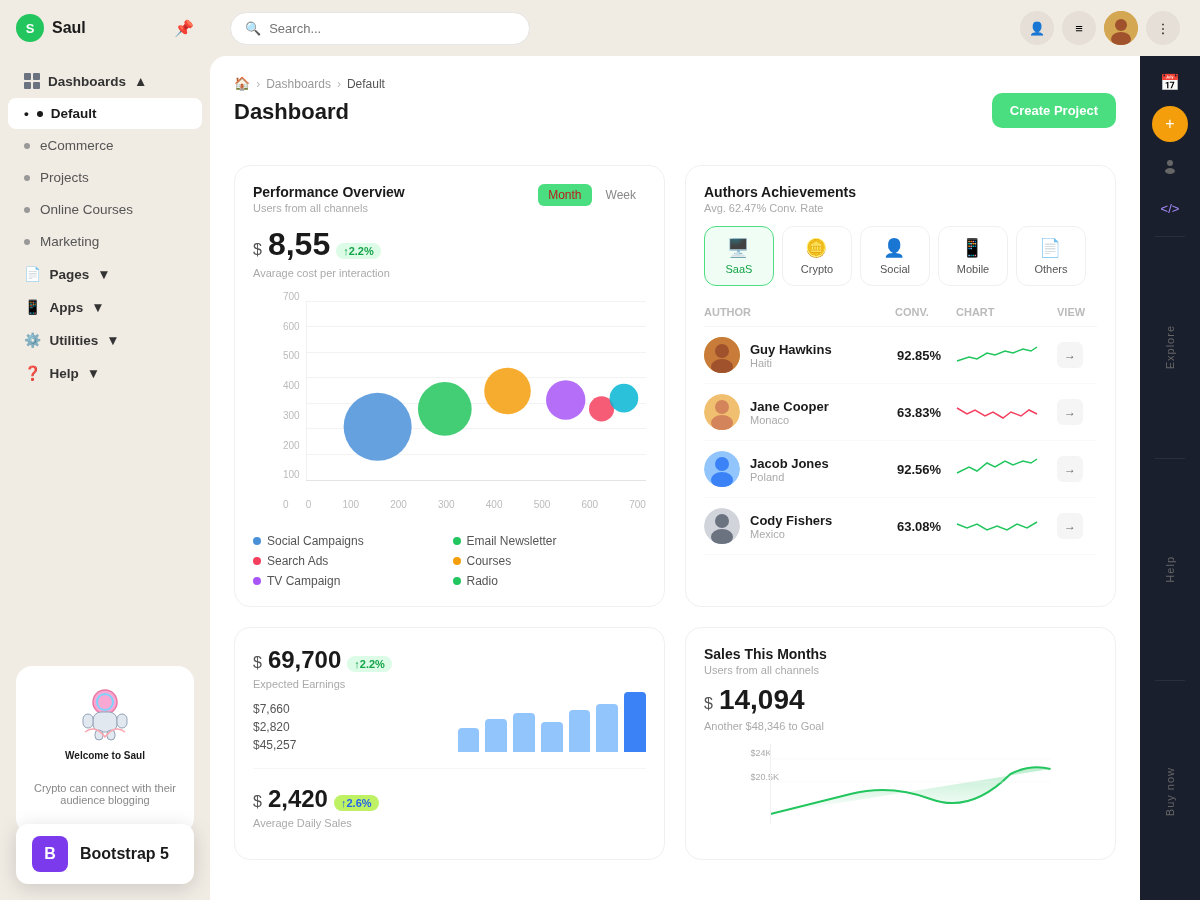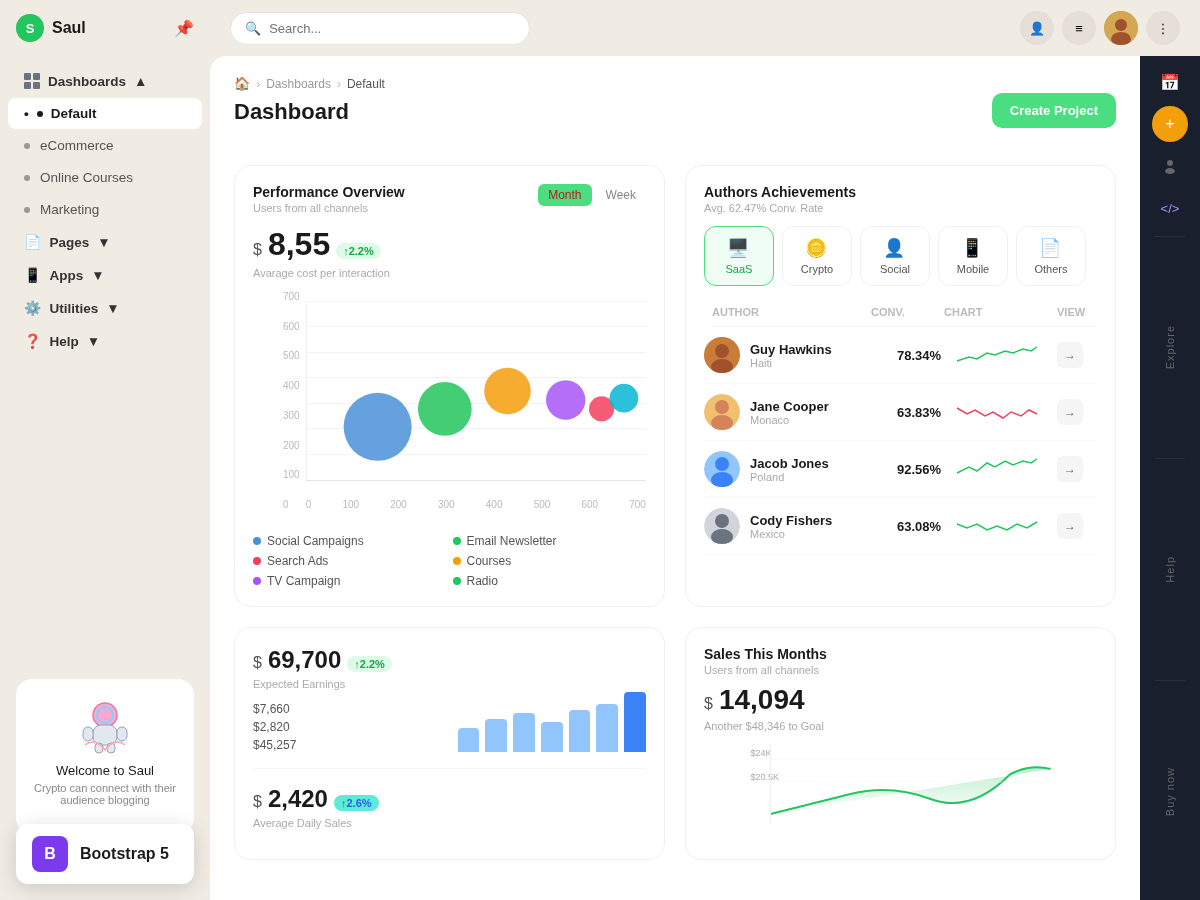--- a/index.html
+++ b/index.html
@@ -14,21 +14,21 @@
     .sidebar-nav { flex: 1; padding: 8px 0; overflow-y: auto; }
     .nav-item { display: flex; align-items: center; padding: 8px 16px; cursor: pointer; border-radius: 8px; margin: 1px 8px; font-size: 13.5px; color: #555; gap: 8px; }
     .nav-item.active { background: white; color: #1a1a1a; font-weight: 600; }
     .nav-item.active::before { content: '•'; color: #1a1a1a; }
     .nav-dot { width: 6px; height: 6px; border-radius: 50%; background: #999; margin-right: 2px; flex-shrink: 0; }
     .nav-group-header { display: flex; align-items: center; padding: 8px 16px; cursor: pointer; border-radius: 8px; margin: 1px 8px; font-size: 13.5px; font-weight: 600; color: #333; gap: 8px; }
     .nav-grid-icon { width: 16px; height: 16px; display: grid; grid-template-columns: 1fr 1fr; gap: 2px; }
     .nav-grid-icon span { background: #6b7280; border-radius: 1px; }
     .sidebar-footer { padding: 16px; }
     .welcome-card { background: white; border-radius: 16px; padding: 16px; text-align: center; }
-    .welcome-card h4 { font-size: 13px; font-weight: 400; color: #1a1a1a; margin-bottom: 4px; }
+    .welcome-card h4 { font-size: 10px; font-weight: 700; color: #1a1a1a; margin-bottom: 21px; }
     .welcome-card p { font-size: 11px; color: #888; margin-bottom: 12px; }
     .astronaut-img { width: 80px; height: 60px; margin: 0 auto 8px; }
 
     
     .main { flex: 1; display: flex; flex-direction: column; overflow: hidden; }
 
     
     .topbar { background: #f0ebe3; padding: 10px 20px; display: flex; align-items: center; gap: 12px; border-bottom: none; height: 56px; }
     .search-box { flex: 1; max-width: 300px; background: white; border-radius: 20px; padding: 8px 14px; display: flex; align-items: center; gap: 8px; border: 1px solid #e5e5e5; }
     .search-box input { border: none; outline: none; font-size: 13px; color: #555; background: transparent; width: 100%; }
@@ -54,37 +54,37 @@
     .card-subtitle { font-size: 11px; color: #aaa; margin-top: 2px; }
     .period-tabs { display: flex; gap: 4px; }
     .period-tab { padding: 4px 10px; border-radius: 6px; font-size: 12px; cursor: pointer; border: none; background: transparent; color: #888; }
     .period-tab.active { background: #4ade80; color: #b91c1c; text-align: center; }
 
     
     .big-metric { display: flex; align-items: baseline; gap: 6px; margin-bottom: 4px; }
     .big-metric .currency { font-size: 16px; font-weight: 400; color: #555; }
     .big-metric .value { font-size: 32px; font-weight: 700; color: #1a1a1a; }
     .badge-green { background: #dcfce7; color: #16a34a; font-size: 11px; padding: 2px 7px; border-radius: 20px; font-weight: 600; }
-    .badge-blue { background: #5eead4; color: #2563eb; font-size: 11px; padding: 2px 7px; border-radius: 20px; font-weight: 600; }
+    .badge-blue { background: #bef264; color: #2563eb; font-size: 11px; padding: 2px 7px; border-radius: 20px; font-weight: 600; }
     .metric-label { font-size: 11px; color: #aaa; margin-bottom: 12px; }
 
     
     .legend { display: grid; grid-template-columns: 1fr 1fr; gap: 6px; margin-top: 24px; }
     .legend-item { display: flex; align-items: center; gap: 6px; font-size: 12px; color: #555; }
     .legend-dot { width: 8px; height: 8px; border-radius: 50%; flex-shrink: 0; }
 
     
     .author-tabs { display: flex; gap: 8px; margin-bottom: 16px; flex-wrap: wrap; }
     .author-tab { display: flex; flex-direction: column; align-items: center; padding: 10px 14px; border-radius: 12px; cursor: pointer; border: 1px solid #f0f0f0; min-width: 70px; }
     .author-tab.active { border-color: #4ade80; background: #f0fdf4; }
     .author-tab-icon { font-size: 18px; margin-bottom: 4px; color: #666; }
     .author-tab-label { font-size: 11px; color: #555; font-weight: 500; }
     .author-tab.active .author-tab-label { color: #16a34a; }
     .author-table { width: 100%; }
-    .author-table-header { display: grid; grid-template-columns: 1fr 60px 100px 40px; gap: 13px; padding: 4px 0 8px; border-bottom: 1px solid #f5f5f5; font-size: 11px; color: #bbb; font-weight: 600; text-transform: uppercase; margin-left: 8px; }
+    .author-table-header { display: grid; grid-template-columns: 1fr 60px 100px 40px; gap: 1px; padding: 4px 0 8px; border-bottom: 1px solid #f5f5f5; font-size: 11px; color: #bbb; font-weight: 600; text-transform: uppercase; }
     .author-row { display: grid; grid-template-columns: 1fr 60px 100px 40px; padding: 10px 0; border-bottom: 1px solid #f9f9f9; align-items: center; }
     .author-info { display: flex; align-items: center; gap: 10px; }
     .author-avatar { width: 36px; height: 36px; border-radius: 50%; flex-shrink: 0; overflow: hidden; }
     .author-name { font-size: 13px; font-weight: 600; color: #1a1a1a; }
     .author-country { font-size: 11px; color: #aaa; }
     .author-conv { font-size: 13px; font-weight: 600; color: #1a1a1a; }
     .view-btn { width: 26px; height: 26px; background: #f5f5f5; border-radius: 6px; display: flex; align-items: center; justify-content: center; cursor: pointer; font-size: 12px; border: none; color: #666; }
 
     
     .right-panel { width: 60px; background: #1a1f2e; display: flex; flex-direction: column; align-items: center; padding: 8px 0; gap: 6px; }
@@ -131,20 +131,24 @@
       <span>Dashboards</span>
       <span class="chevron">▲</span>
     </div>
     <div class="nav-item active">
       <span style="width:6px;height:6px;border-radius:50%;background:#1a1a1a;flex-shrink:0"></span>
       <span>Default</span>
     </div>
     <div class="nav-item">
       <span class="nav-dot"></span>
       <span>eCommerce</span>
+    </div>
+    <div class="nav-item">
+      <span class="nav-dot"></span>
+      <span>Projects</span>
     </div>
     <div class="nav-item">
       <span class="nav-dot"></span>
       <span>Online Courses</span>
     </div>
     <div class="nav-item">
       <span class="nav-dot"></span>
       <span>Marketing</span>
     </div>
 
@@ -380,21 +384,21 @@
                       <circle cx="18" cy="18" r="18" fill="#c97b3a"></circle>
                       <circle cx="18" cy="14" r="7" fill="#a0522d"></circle>
                       <ellipse cx="18" cy="30" rx="11" ry="8" fill="#a0522d"></ellipse>
                     </svg>
                 </div>
                 <div>
                   <div class="author-name">Guy Hawkins</div>
                   <div class="author-country">Haiti</div>
                 </div>
               </div>
-              <span class="author-conv">78.34%</span>
+              <span class="author-conv">92.85%</span>
               <svg class="mini-line" viewBox="0 0 80 24">
                 <polyline points="0,18 12,14 20,16 30,10 38,12 48,8 56,10 66,6 74,8 80,4" fill="none" stroke="#22c55e" stroke-width="1.5"></polyline>
               </svg>
               <button class="view-btn">→</button>
             </div>
 
             <div class="author-row">
               <div class="author-info">
                 <div class="author-avatar">
                   <svg width="36" height="36" viewBox="0 0 36 36">

